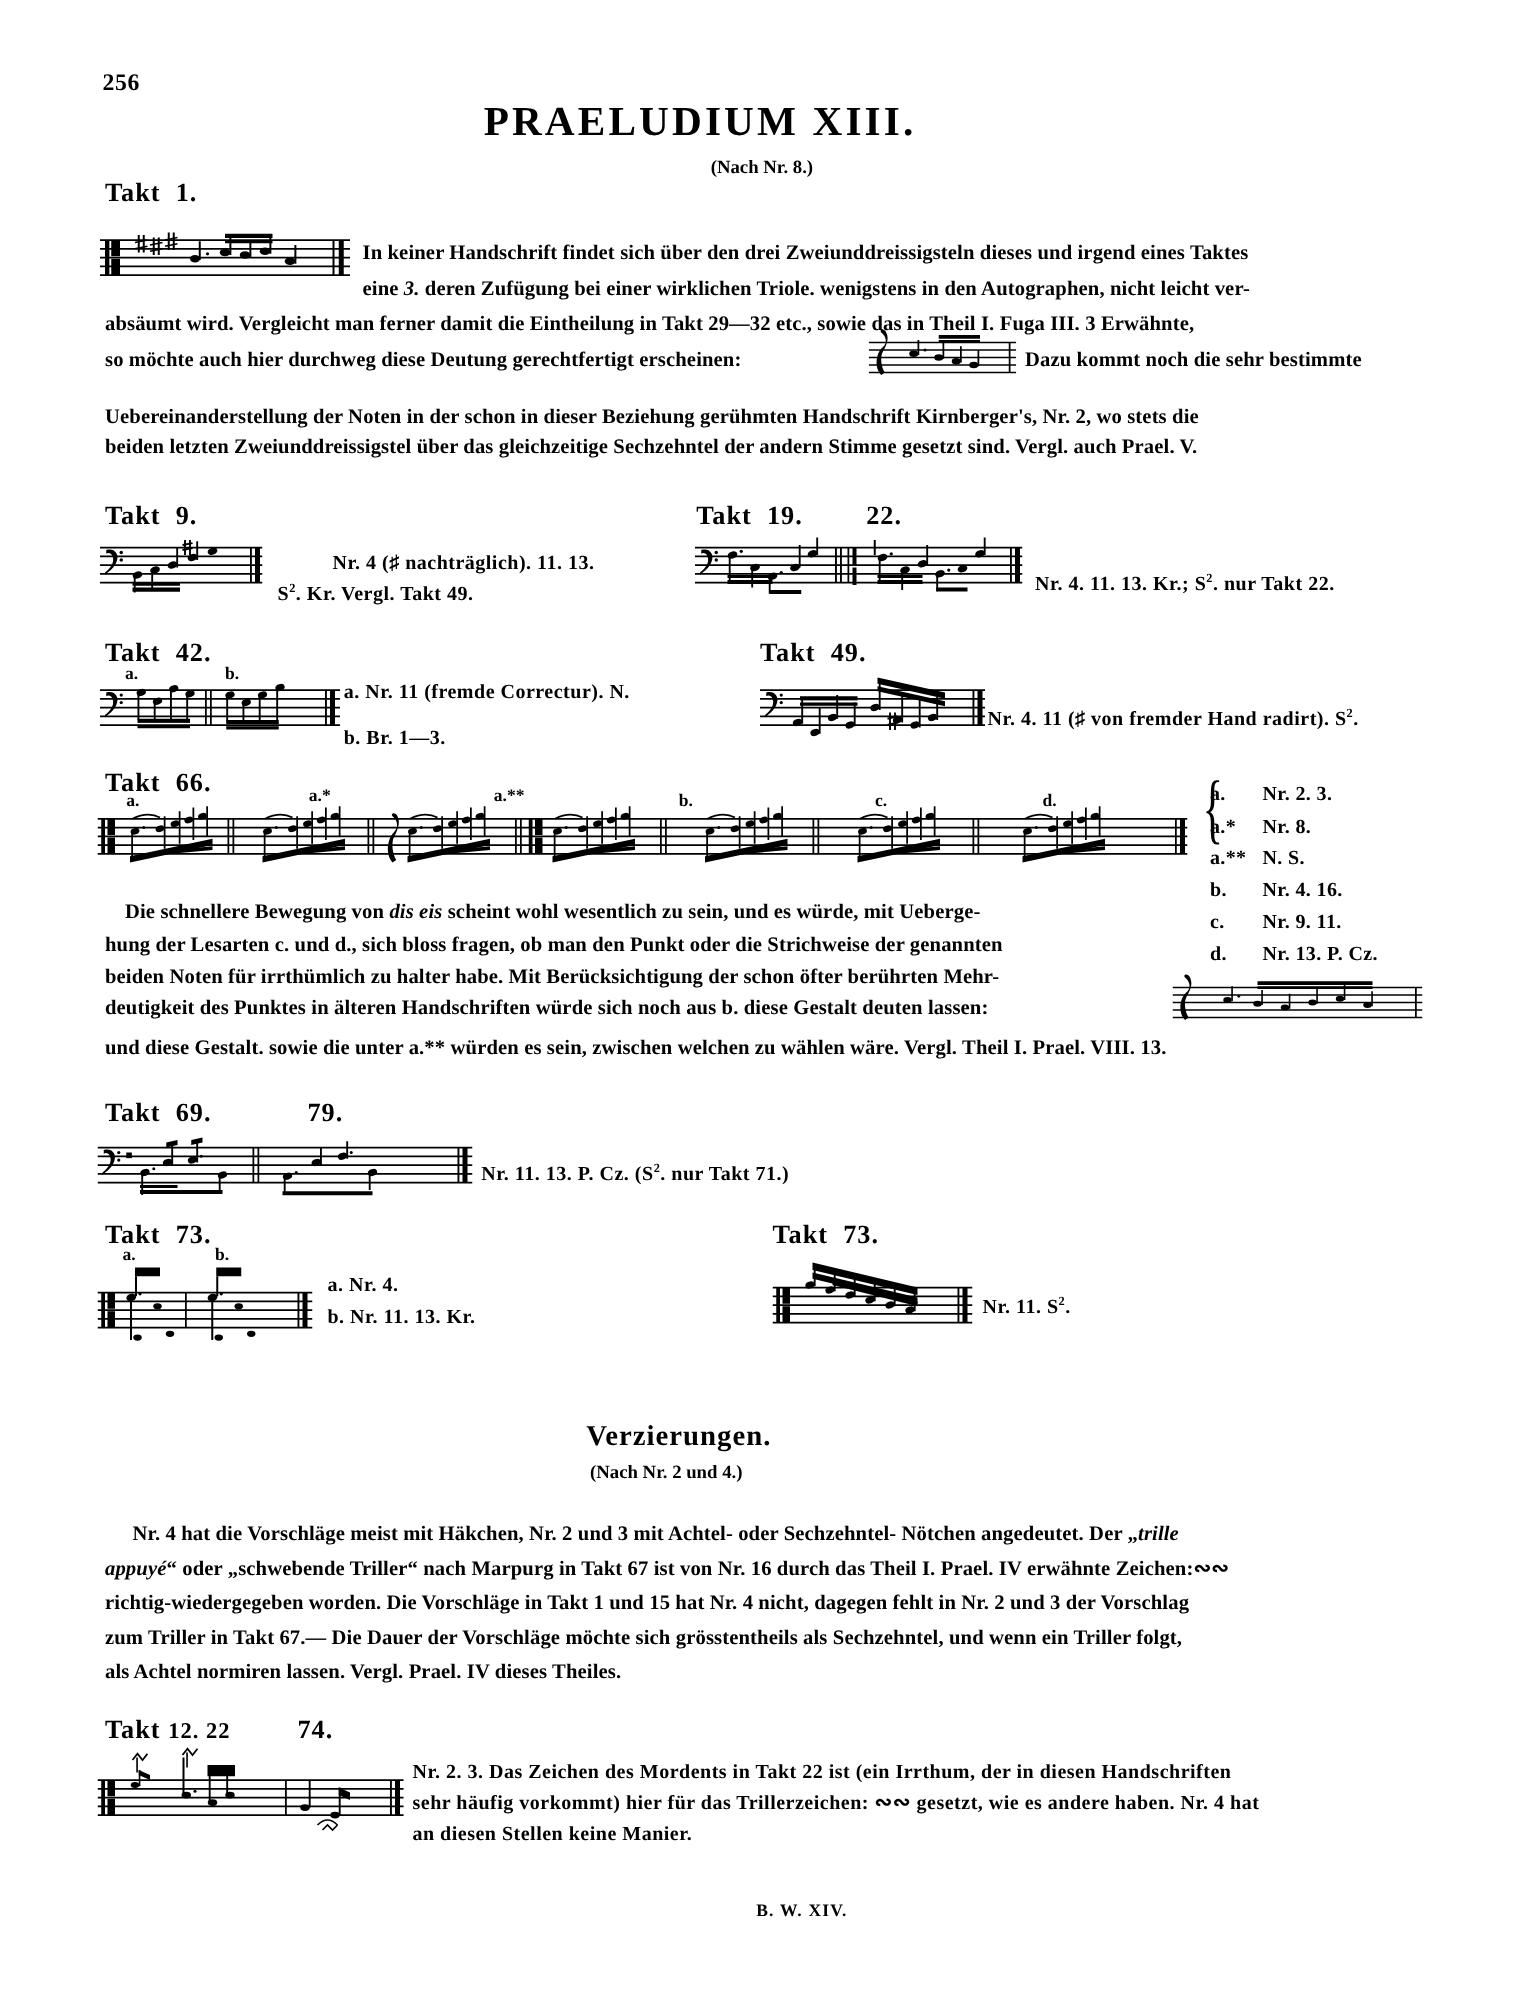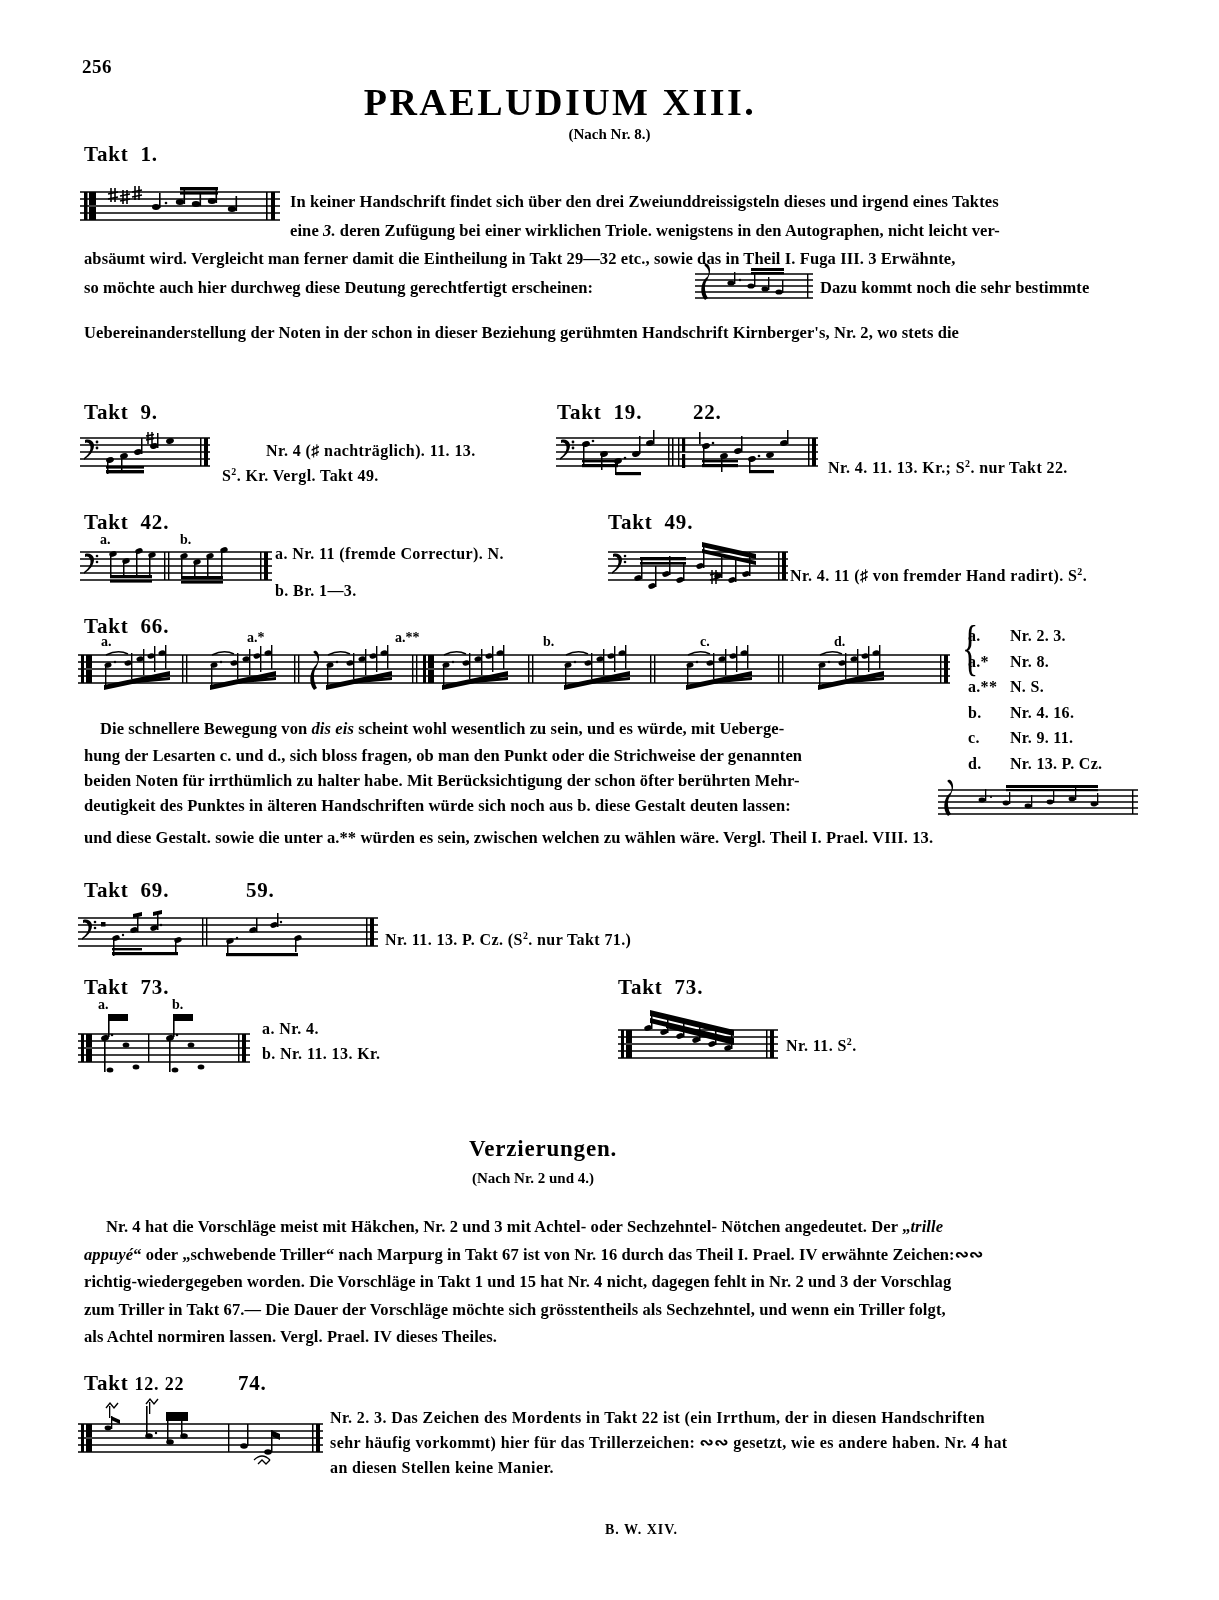--- a/index.html
+++ b/index.html
@@ -27,21 +27,21 @@
   .pagenum {
     left: 82px; top: 56px;
     font-size: 19px;
     font-weight: bold;
     letter-spacing: 0.5px;
   }
   .doc-title {
     left: 0; top: 80px;
     width: 1120px;
     text-align: center;
-    font-size: 38px;
+    font-size: 33px;
     font-weight: bold;
     letter-spacing: 2.5px;
   }
   .doc-subtitle {
     left: 0; top: 126px;
     width: 1219px;
     text-align: center;
     font-size: 15px;
     font-weight: bold;
   }
@@ -230,20 +230,21 @@
         <rect x="56" y="8" width="33" height="3"></rect>
         <rect x="56" y="12" width="33" height="2.4"></rect>
         <rect x="112" y="14" width="1.4" height="24"></rect>
       </g>
     </svg>
   </div>
 
   <div class="abs bodytext nowrap" style="left:820px; top:272px;">Dazu kommt noch die sehr bestimmte</div>
 
   <div class="abs bodytext" style="left:84px; top:317px; width:1054px;">Uebereinanderstellung der Noten in der schon in dieser Beziehung gerühmten Handschrift Kirnberger's, Nr. 2, wo stets die</div>
+  <div class="abs bodytext" style="left:84px; top:341px; width:1054px;">beiden letzten Zweiunddreissigstel über das gleichzeitige Sechzehntel der andern Stimme gesetzt sind. Vergl. auch Prael. V.</div>
 
   <div class="abs takt-label" style="left:84px; top:400px;">
     <span>Takt</span>&nbsp;&nbsp;<span>9.</span>
   </div>
 
   <div class="staff" style="left:80px; top:430px;">
     <svg width="130" height="48" viewBox="0 0 130 48">
       <g stroke="#000" stroke-width="1.4">
         <line x1="0" y1="8" x2="130" y2="8"></line>
         <line x1="0" y1="15" x2="130" y2="15"></line>
@@ -588,21 +589,21 @@
         <rect x="194" y="12" width="1.4" height="24"></rect>
       </g>
     </svg>
   </div>
 
   <div class="abs bodytext" style="left:84px; top:822px; width:1054px;">und diese Gestalt. sowie die unter a.** würden es sein, zwischen welchen zu wählen wäre. Vergl. Theil I. Prael. VIII. 13.</div>
 
   <div class="abs takt-label" style="left:84px; top:878px;">
     <span>Takt</span>&nbsp;&nbsp;<span>69.</span>
   </div>
-  <div class="abs takt-label" style="left:246px; top:878px;">59.</div>
+  <div class="abs takt-label" style="left:246px; top:878px;">79.</div>
 
   <div class="staff" style="left:78px; top:908px;">
     <svg width="300" height="54" viewBox="0 0 300 54">
       <g stroke="#000" stroke-width="1.4">
         <line x1="0" y1="10" x2="300" y2="10"></line>
         <line x1="0" y1="17" x2="300" y2="17"></line>
         <line x1="0" y1="24" x2="300" y2="24"></line>
         <line x1="0" y1="31" x2="300" y2="31"></line>
         <line x1="0" y1="38" x2="300" y2="38"></line>
       </g>

